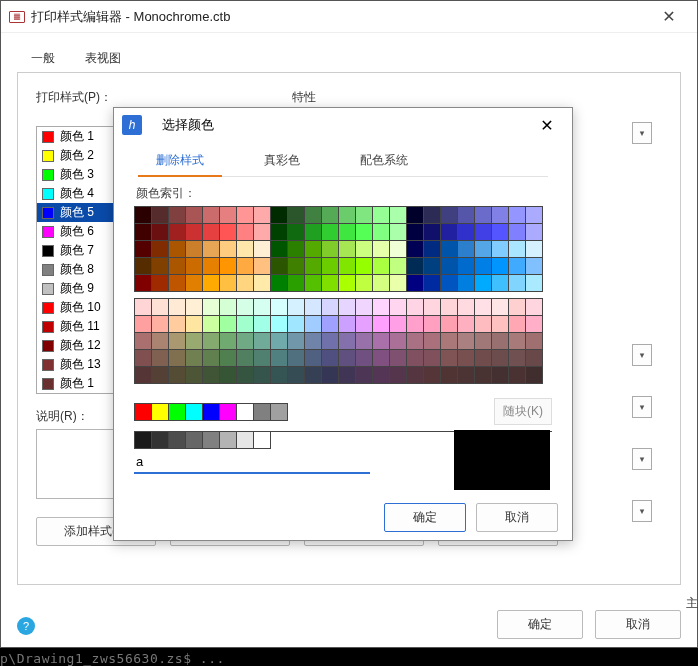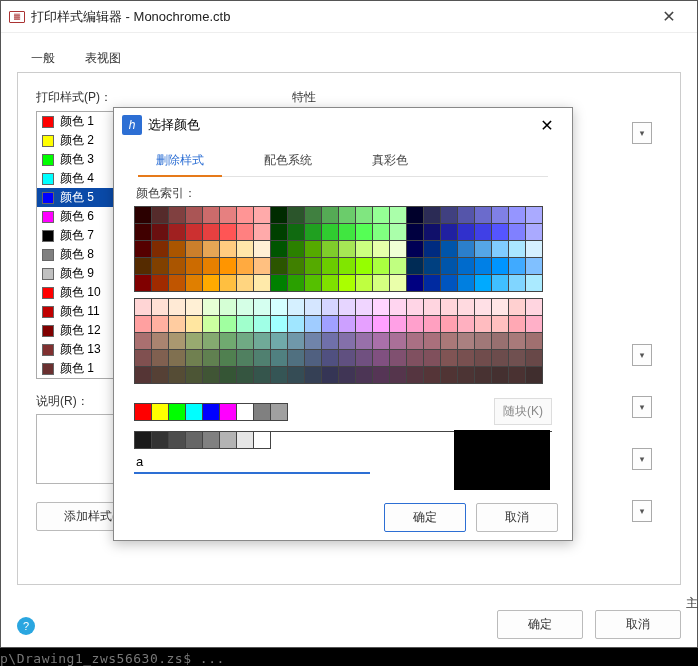--- a/index.html
+++ b/index.html
@@ -7,41 +7,41 @@
     .main-window { position: absolute; top: 0; left: 0; width: 698px; height: 648px; background: #fff; border: 1px solid #555; }
     .titlebar { height: 32px; display: flex; align-items: center; padding: 0 8px; background: #fff; border-bottom: 1px solid #eee; }
     .app-icon { width: 16px; height: 12px; border: 1px solid #a33; border-radius: 1px; margin-right: 6px; display: flex; align-items: center; justify-content: center; color: #a33; font-size: 8px; }
     .title-text { flex: 1; font-size: 13px; color: #222; }
     .win-close { width: 40px; height: 30px; display: flex; align-items: center; justify-content: center; color: #444; font-size: 16px; cursor: pointer; }
     .content { padding: 12px 16px 10px 16px; }
     .tabs { display: flex; gap: 2px; border-bottom: 1px solid #ccc; }
     .tab { padding: 5px 14px; cursor: pointer; background: #fff; color: #333; }
     .tab.active { border: 1px solid #999; border-bottom: 1px solid #fff; margin-bottom: -1px; background: #f0f0f0; }
     .panel { border: 1px solid #ccc; border-top: none; padding: 16px 18px 18px 18px; height: 512px; position: relative; }
-    .section-row { display: flex; gap: 180px; margin-bottom: 5px; }
+    .section-row { display: flex; gap: 180px; margin-bottom: 20px; }
     .section-label { color: #333; }
     .plist-box { border: 1px solid #aaa; width: 264px; height: 268px; overflow: hidden; background: #fff; }
     .plist-item { display: flex; align-items: center; gap: 6px; padding: 1px 5px; cursor: pointer; }
     .plist-item.selected { background: #0a4aa8; color: #fff; }
     .swatch { width: 12px; height: 12px; border: 1px solid #666; }
     .desc-label { margin-top: 14px; color: #333; }
     .desc-box { border: 1px solid #b5b5b5; width: 264px; height: 70px; margin-top: 4px; background: #fff; }
     .right-stub { position: absolute; right: 28px; top: 49px; display: flex; flex-direction: column; gap: 30px; }
     .combo-stub { width: 20px; height: 22px; border: 1px solid #aaa; background: #fdfdfd; display: flex; align-items: center; justify-content: center; }
     .chev { font-size: 9px; color: #555; }
     .bottom-btns { display: flex; gap: 14px; margin-top: 18px; }
     .btn { border: 1px solid #bbb; background: #fdfdfd; padding: 5px 12px; min-width: 120px; text-align: center; cursor: pointer; border-radius: 2px; color: #333; }
     .footer { position: absolute; bottom: 8px; right: 16px; display: flex; gap: 12px; align-items: center; }
     .footer .btn { min-width: 86px; }
     .help-icon { position: absolute; bottom: 12px; left: 16px; width: 18px; height: 18px; border-radius: 50%; background: #2aa6e0; color: #fff; display: flex; align-items: center; justify-content: center; font-size: 11px; cursor: pointer; }
     
     .dialog { position: absolute; top: 107px; left: 113px; width: 460px; height: 434px; background: #fff; border: 1px solid #888; box-shadow: 0 3px 12px rgba(0,0,0,0.25); z-index: 50; }
     .dlg-titlebar { height: 34px; display: flex; align-items: center; padding: 0 8px; }
     .dlg-icon { width: 20px; height: 20px; background: #2d6fd4; color: #fff; display: flex; align-items: center; justify-content: center; font-style: italic; border-radius: 2px; margin-right: 6px; font-size: 12px; }
-    .dlg-title { flex: 1; font-size: 13px; }
+    .dlg-title { flex: 1; font-size: 13px; margin-left: 14px; }
     .dlg-close { width: 34px; height: 30px; display: flex; align-items: center; justify-content: center; cursor: pointer; font-size: 16px; border: 1px solid transparent; }
     .dlg-tabs { display: flex; gap: 24px; margin: 4px 24px 0 24px; border-bottom: 1px solid #e2e2e2; }
     .dlg-tab { padding: 6px 18px; text-align: center; cursor: pointer; color: #444; }
     .dlg-tab.active { border-bottom: 2px solid #e67a1a; margin-bottom: -1px; color: #2d6fd4; }
     .dlg-body { padding: 8px 20px 0 20px; }
     .idx-label { color: #444; margin-bottom: 4px; padding-left: 2px; }
     .palette { display: grid; grid-template-columns: repeat(24, 17px); gap: 0; border-left: 1px solid #444; border-top: 1px solid #444; width: max-content; margin-bottom: 6px; }
     .cell { width: 17px; height: 17px; border-right: 1px solid #444; border-bottom: 1px solid #444; cursor: pointer; }
     .row-basics { display: flex; align-items: center; gap: 12px; margin-top: 14px; }
     .basic-row { display: flex; border-left: 1px solid #444; border-top: 1px solid #444; }
@@ -170,22 +170,22 @@
 </div>
 
 <div class="dialog">
   <div class="dlg-titlebar">
     <span class="dlg-icon">h</span>
     <span class="dlg-title">选择颜色</span>
     <span class="dlg-close">✕</span>
   </div>
   <div class="dlg-tabs">
     <div class="dlg-tab active">删除样式</div>
+    <div class="dlg-tab">真彩色</div>
     <div class="dlg-tab">配色系统</div>
-    <div class="dlg-tab">真彩色</div>
   </div>
   <div class="dlg-body">
     <div class="idx-label">颜色索引：</div>
     <div class="palette" id="pal1">
         <div class="cell" style="background: rgb(43, 0, 0);"></div>
         <div class="cell" style="background: rgb(85, 43, 43);"></div>
         <div class="cell" style="background: rgb(128, 64, 64);"></div>
         <div class="cell" style="background: rgb(170, 85, 85);"></div>
         <div class="cell" style="background: rgb(204, 107, 107);"></div>
         <div class="cell" style="background: rgb(230, 128, 128);"></div>

